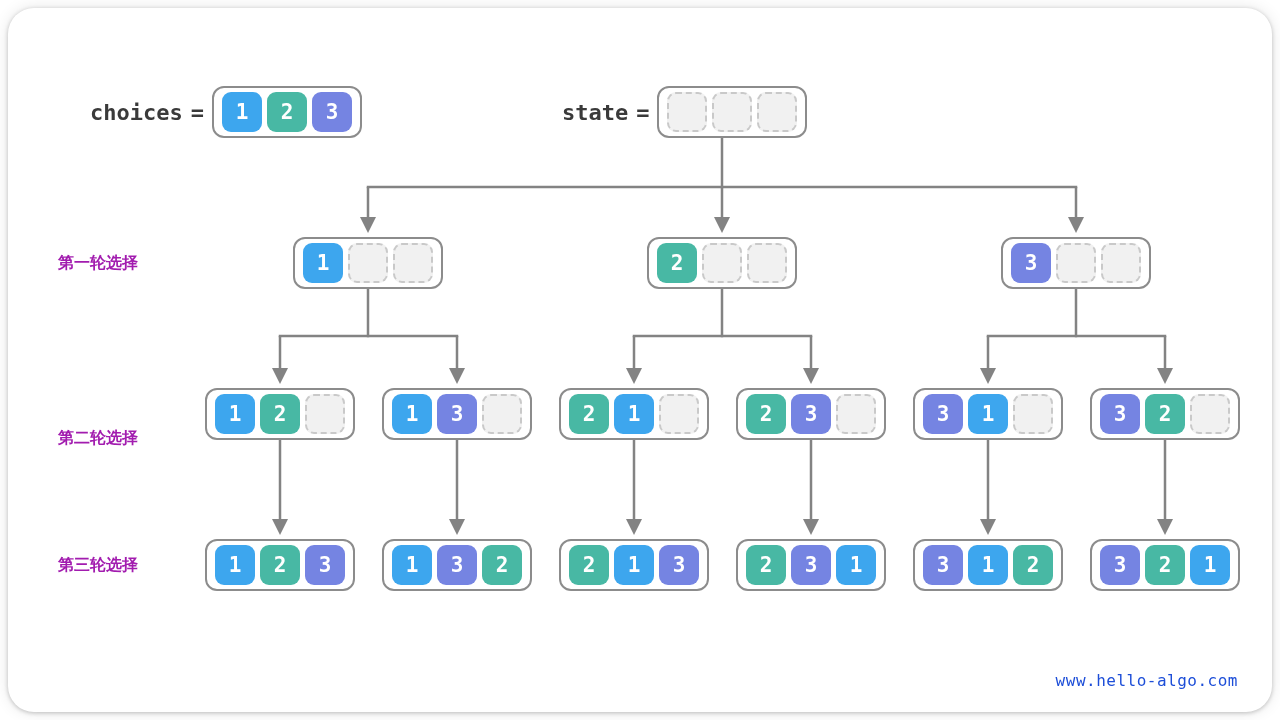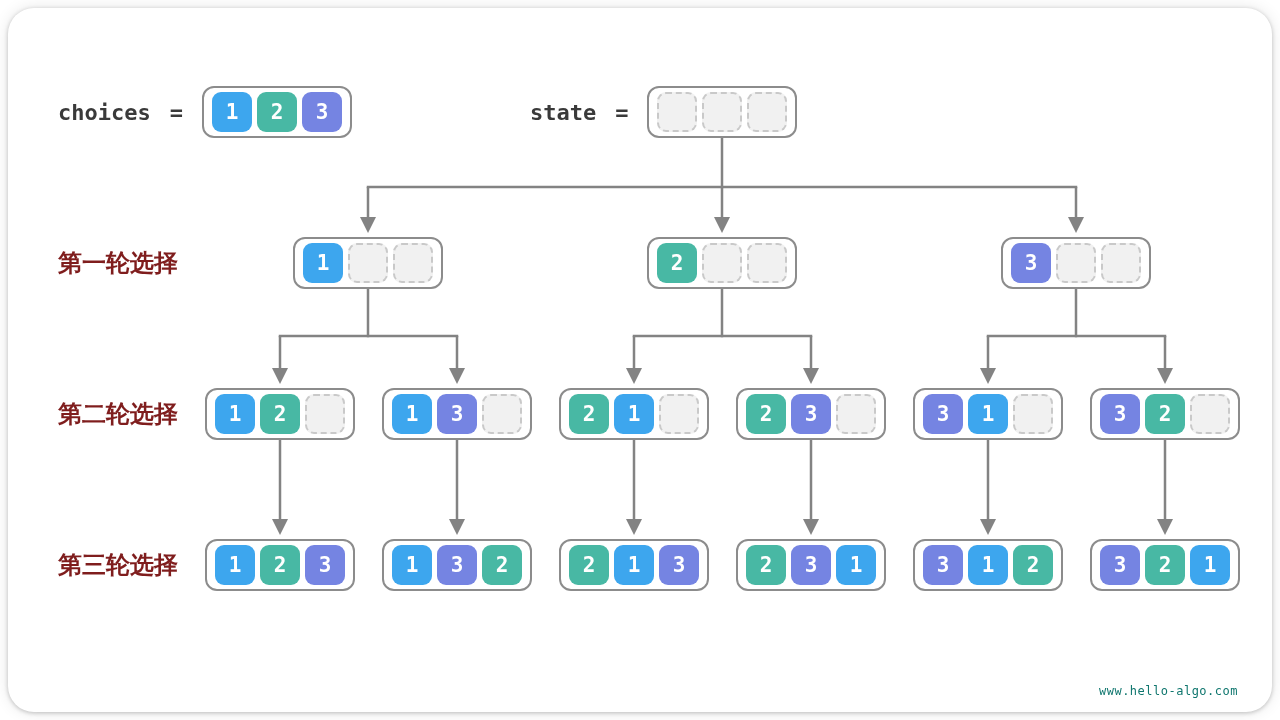--- a/index.html
+++ b/index.html
@@ -30,22 +30,23 @@
     width: 1280px;
     height: 720px;
     z-index: 1;
   }
   .hgroup {
     position: absolute;
     top: 86px;
     height: 52px;
     display: flex;
     align-items: center;
-    gap: 19px;
-    z-index: 2;
+    gap: 8px;
+    z-index: 2;
+    margin-left: 32px;
   }
   .var-label {
     font-family: "DejaVu Sans Mono", monospace;
     font-weight: bold;
     font-size: 22px;
     color: #3a3a3a;
   }
   .node {
     position: absolute;
     box-sizing: border-box;
@@ -74,34 +75,34 @@
     font-size: 21px;
     color: #ffffff;
   }
   .cell.empty {
     background: #f1f1f1;
     border: 2px dashed #c9c9c9;
   }
   .row-label {
     position: absolute;
     transform: translateY(-50%);
-    font-size: 24px;
+    font-size: 16px;
     font-weight: 600;
-    color: #7f1d1d;
+    color: #a21caf;
     white-space: nowrap;
     z-index: 2;
   }
   .watermark {
     position: absolute;
     right: 42px;
-    bottom: 22px;
+    bottom: 30px;
     font-family: "DejaVu Sans Mono", monospace;
-    font-size: 12px;
+    font-size: 16px;
     letter-spacing: 0.5px;
-    color: #0f766e;
+    color: #1d4ed8;
     z-index: 2;
   }
 </style>
 </head>
 <body>
 
 <div class="canvas">
   <div class="card"></div>
 
   <svg id="connectors" viewBox="0 0 1280 720">
@@ -165,21 +166,21 @@
       <div class="node" style="left: 647px; top: 237px;">
         <div class="cell filled" style="background: rgb(72, 184, 164);">2</div>
         <div class="cell empty"></div>
         <div class="cell empty"></div>
       </div>
       <div class="node" style="left: 1001px; top: 237px;">
         <div class="cell filled" style="background: rgb(117, 132, 226);">3</div>
         <div class="cell empty"></div>
         <div class="cell empty"></div>
       </div>
-      <div class="row-label" style="left: 58px; top: 414px;">第二轮选择</div>
+      <div class="row-label" style="left: 58px; top: 438px;">第二轮选择</div>
       <div class="node" style="left: 205px; top: 388px;">
         <div class="cell filled" style="background: rgb(61, 166, 238);">1</div>
         <div class="cell filled" style="background: rgb(72, 184, 164);">2</div>
         <div class="cell empty"></div>
       </div>
       <div class="node" style="left: 382px; top: 388px;">
         <div class="cell filled" style="background: rgb(61, 166, 238);">1</div>
         <div class="cell filled" style="background: rgb(117, 132, 226);">3</div>
         <div class="cell empty"></div>
       </div>

